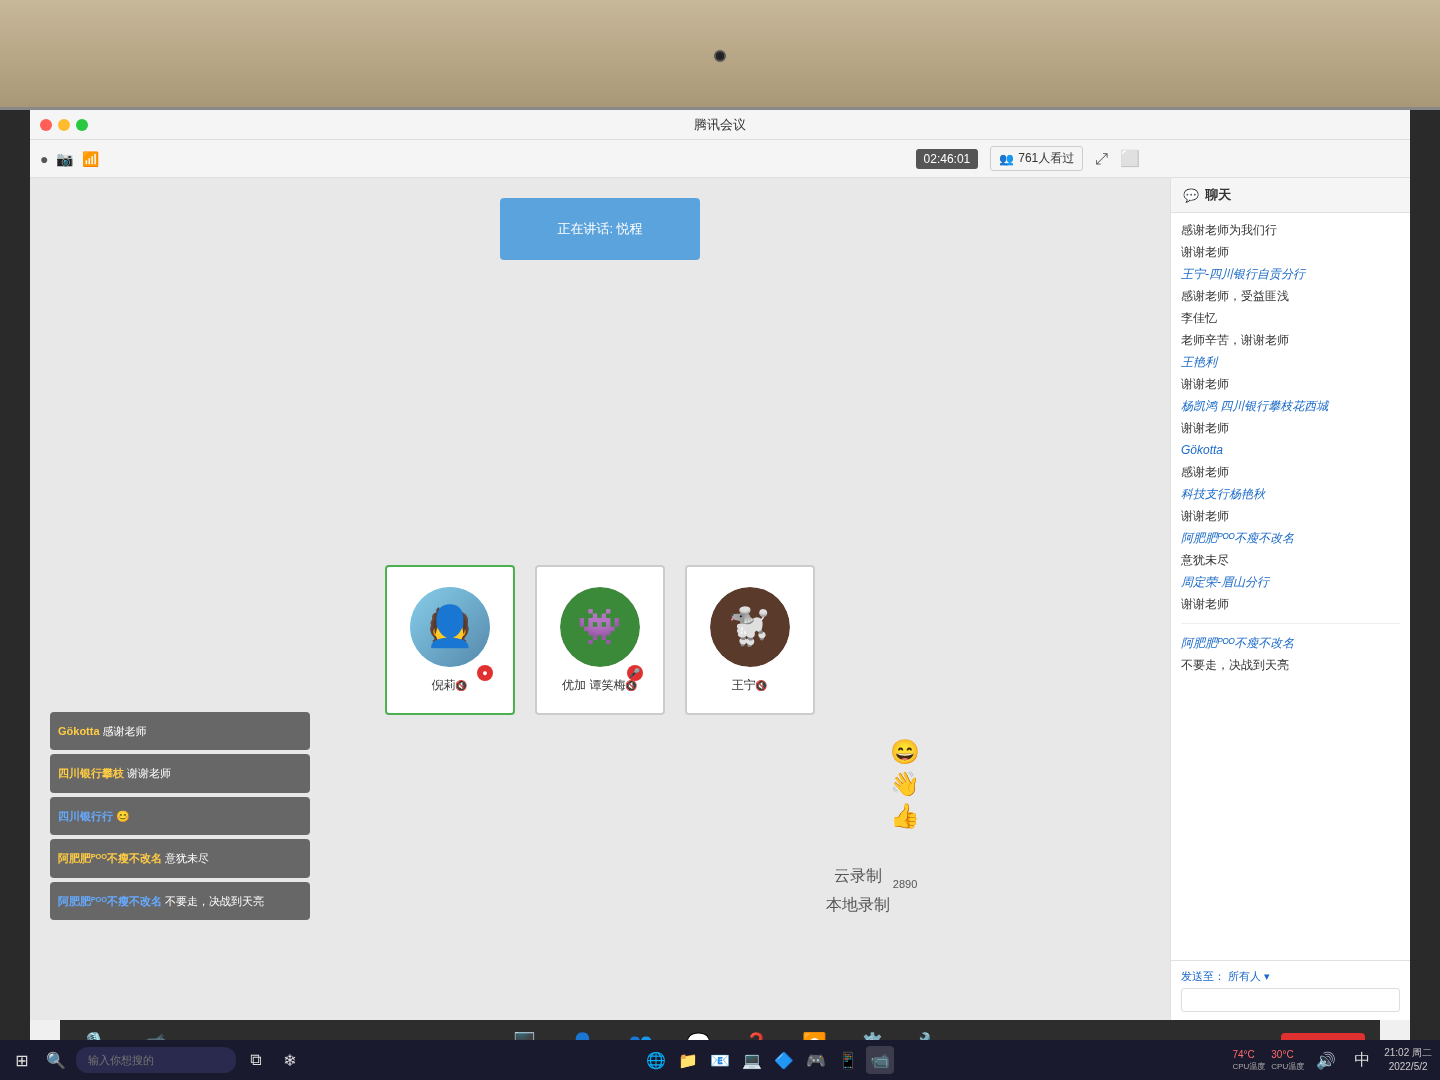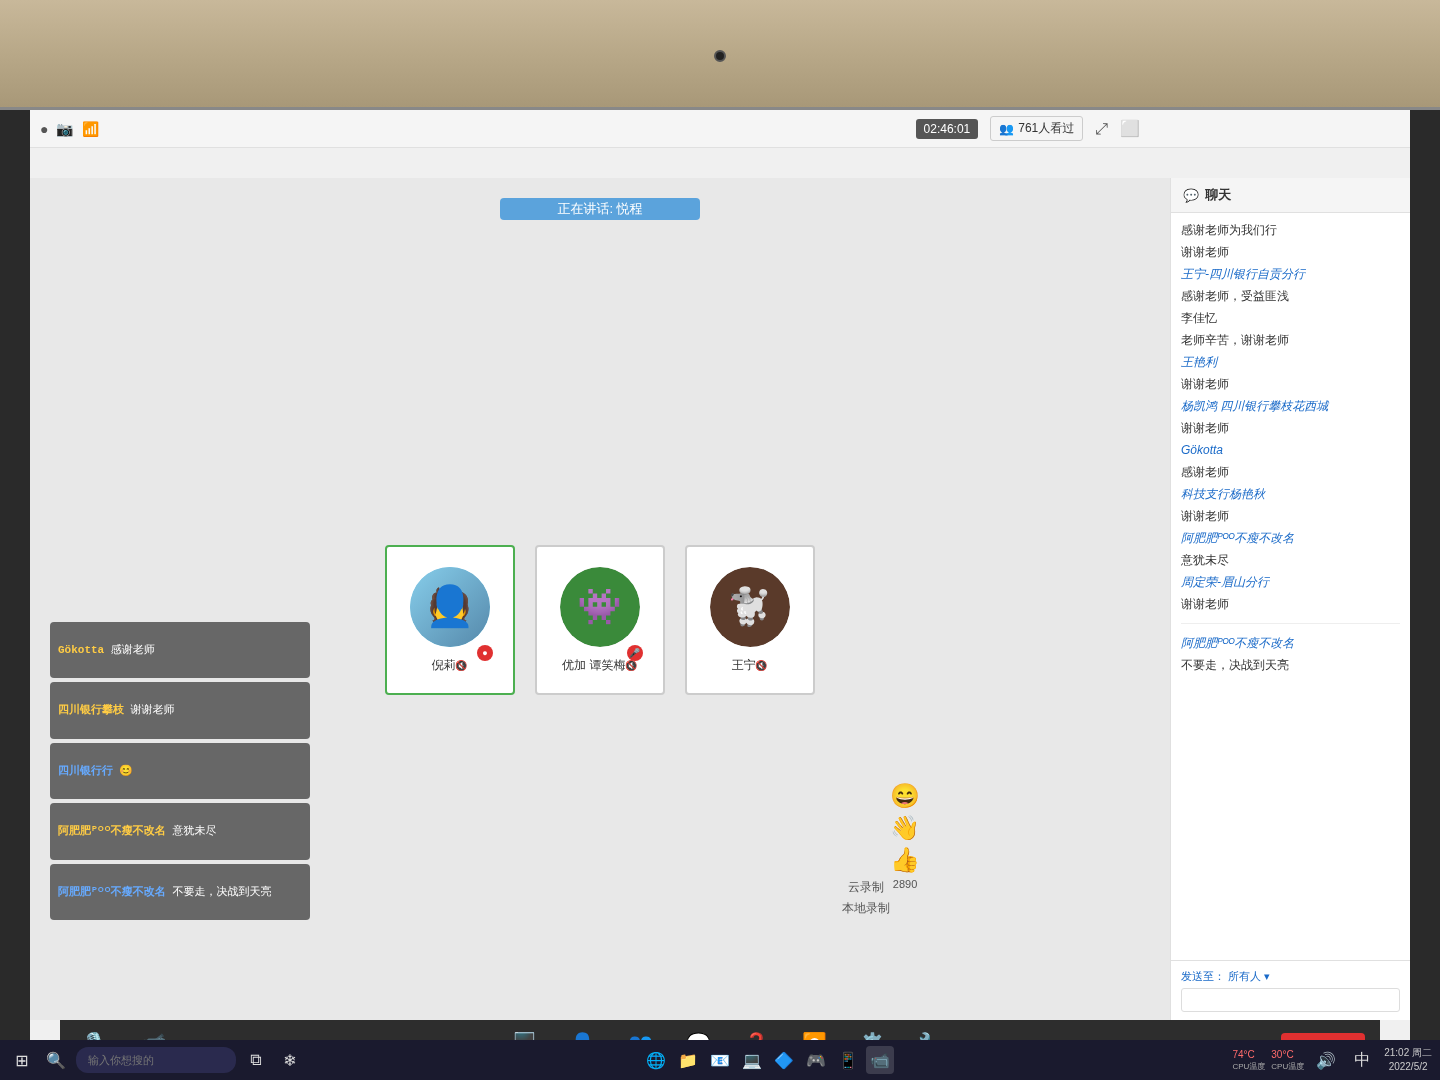--- a/index.html
+++ b/index.html
@@ -190,21 +190,21 @@
       background: #e8e8e8;
       display: flex;
       flex-direction: column;
     }
 
     
     .speaking-bar {
       background: #5ba3dc;
       color: #fff;
       font-size: 13px;
-      padding: 2px 20px;
+      padding: 22px 20px;
       text-align: center;
       align-self: center;
       margin-top: 20px;
       border-radius: 4px;
       min-width: 200px;
     }
 
     
     .participants-grid {
       display: flex;
@@ -281,21 +281,21 @@
     }
 
     
     .recording-area {
       position: absolute;
       bottom: 100px;
       right: 280px;
       text-align: center;
     }
     .recording-cloud {
-      font-size: 12px;
+      font-size: 16px;
       color: #555;
       line-height: 1.8;
     }
 
     
     .emoji-reactions {
       position: absolute;
       right: 250px;
       bottom: 130px;
       display: flex;
@@ -305,40 +305,40 @@
     }
     .emoji-btn {
       font-size: 24px;
       cursor: pointer;
       background: none;
       border: none;
     }
     .like-count {
       font-size: 11px;
       color: #555;
+      margin-top: 44px;
     }
 
     
     .chat-overlay {
       position: absolute;
       bottom: 100px;
       left: 20px;
       width: 260px;
       display: flex;
       flex-direction: column;
       gap: 4px;
     }
     .overlay-msg {
       background: rgba(60,60,60,0.75);
       color: #fff;
       font-size: 11px;
-      padding: 20px 8px;
+      padding: 11px 8px;
       border-radius: 4px;
       line-height: 1.5;
-      font-family: Liberation Mono, monospace;
     }
     .overlay-msg .sender { color: #ffcc44; font-weight: bold; }
     .overlay-msg .sender.blue { color: #66aaff; }
 
     
     .bottom-toolbar {
       position: absolute;
       bottom: 0;
       left: 30px;
       right: 30px;
@@ -458,20 +458,28 @@
   </style>
 </head>
 <body>
 
 <div class="monitor-bezel">
   <div class="webcam-dot"></div>
 </div>
 
 <div class="screen">
 
+  <div class="title-bar">
+    <div class="title-bar-controls">
+      <button class="tb-btn red"></button>
+      <button class="tb-btn yellow"></button>
+      <button class="tb-btn green"></button>
+    </div>
+    <span class="title-bar-title">腾讯会议</span>
+  </div>
 
   <div class="top-bar">
     <div class="top-bar-left">
       <span class="signal-icon">●</span>
       <span class="signal-icon">📷</span>
       <span class="signal-icon">📶</span>
     </div>
     <div class="top-bar-right">
       <span class="timer-badge">02:46:01</span>
       <span class="viewers-badge">

